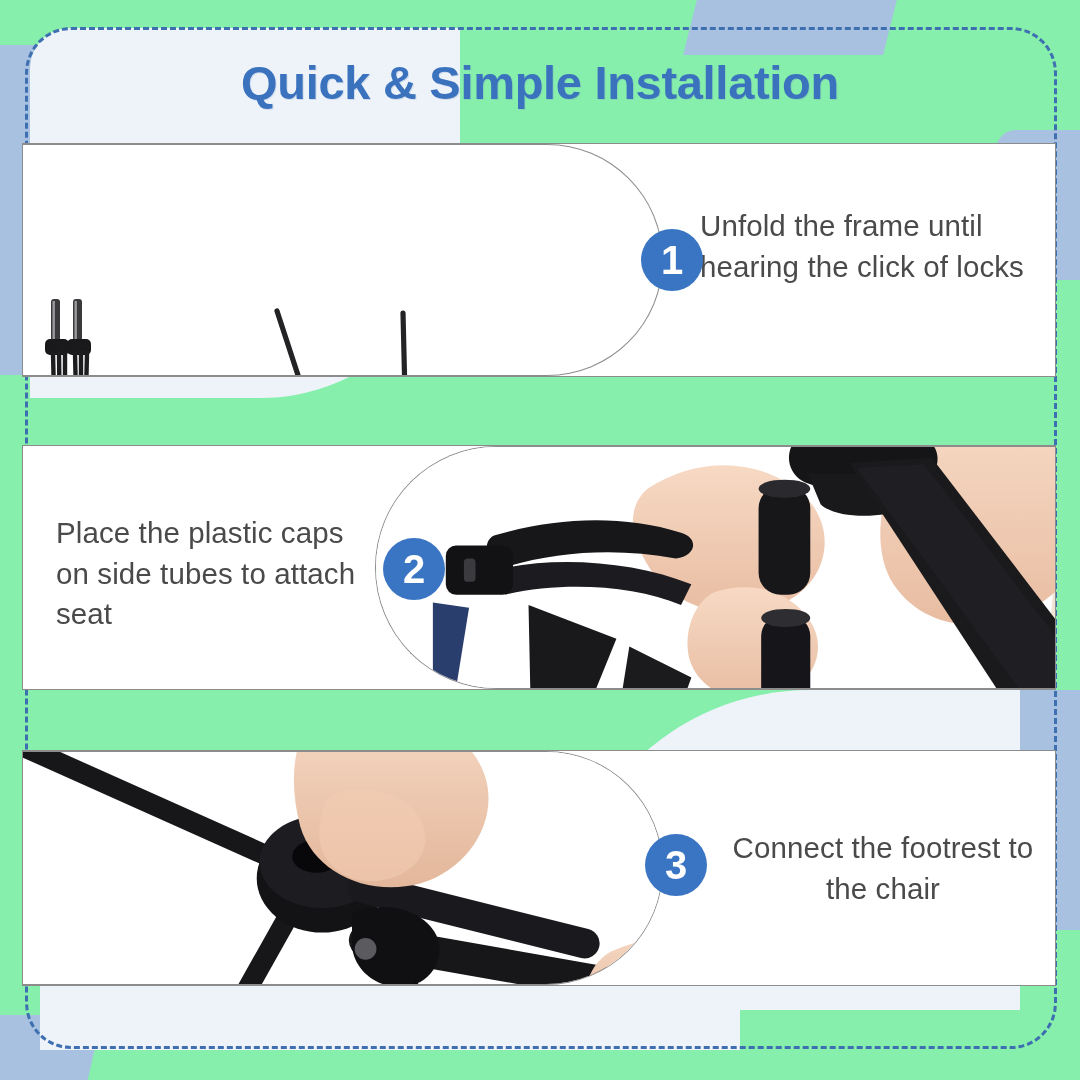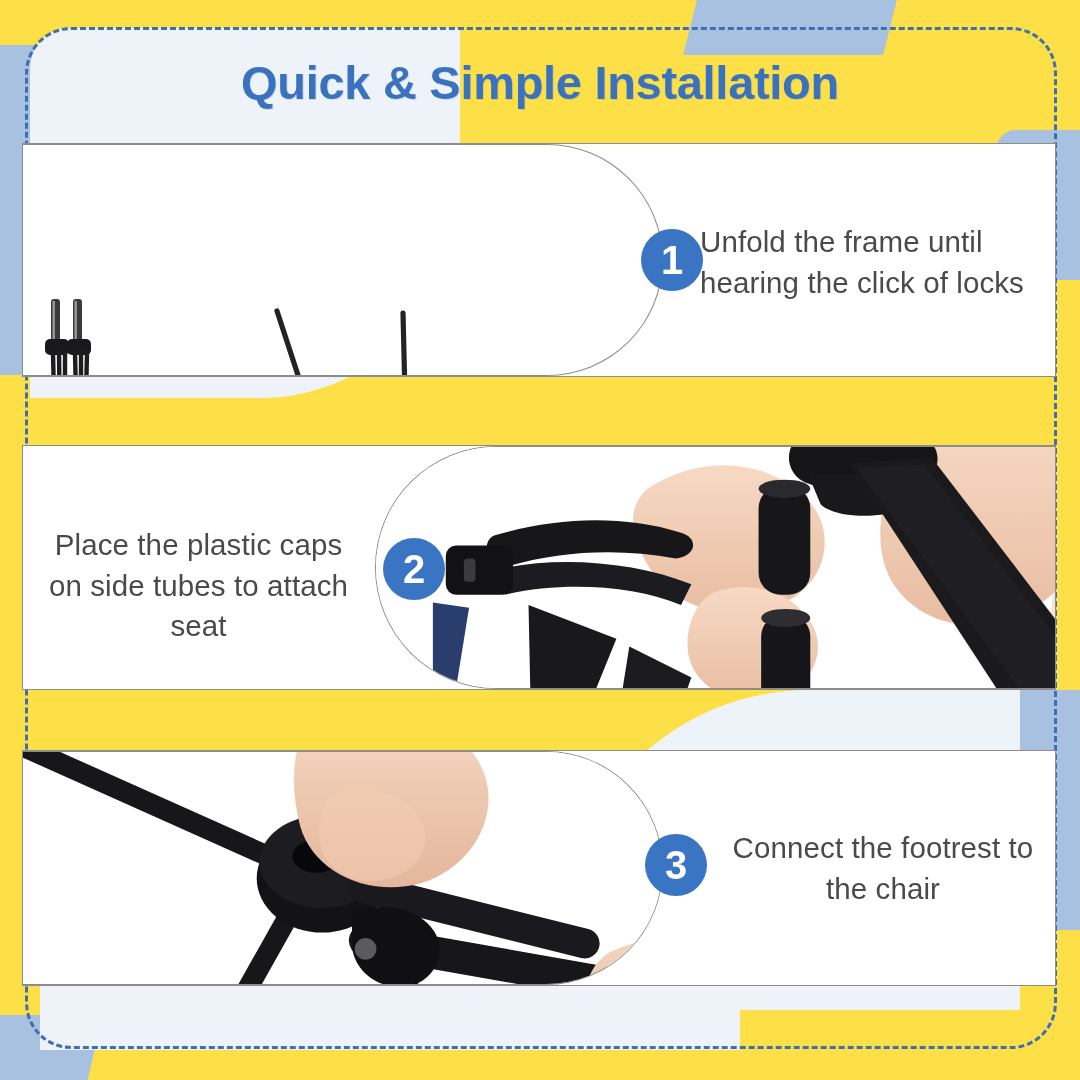--- a/index.html
+++ b/index.html
@@ -9,21 +9,21 @@
     height: 1080px;
     overflow: hidden;
     background: #ffffff;
     font-family: "Liberation Sans", sans-serif;
   }
 
   #stage {
     position: relative;
     width: 1080px;
     height: 1080px;
-    background: #fde047;
+    background: #86efac;
     overflow: hidden;
   }
 
   
   .deco {
     position: absolute;
     background: #a8c1e0;
     z-index: 0;
   }
   .deco-top-right {
@@ -129,22 +129,22 @@
 
   
   .step-text {
     position: absolute;
     z-index: 7;
     color: #4a4a4a;
     font-size: 29.5px;
     line-height: 1.38;
     letter-spacing: 0.1px;
   }
-  #text-1 { left: 700px; top: 222px; width: 350px; text-align: left; }
-  #text-2 { left: 36px;  top: 513px; width: 325px; text-align: center; margin-top: 12px; }
+  #text-1 { left: 700px; top: 206px; width: 350px; text-align: left; }
+  #text-2 { left: 56px;  top: 513px; width: 325px; text-align: left; }
   #text-3 { left: 718px; top: 828px; width: 330px; text-align: center; }
 
   
   .badge {
     position: absolute;
     width: 62px;
     height: 62px;
     border-radius: 50%;
     background: #3a75c4;
     color: #ffffff;

